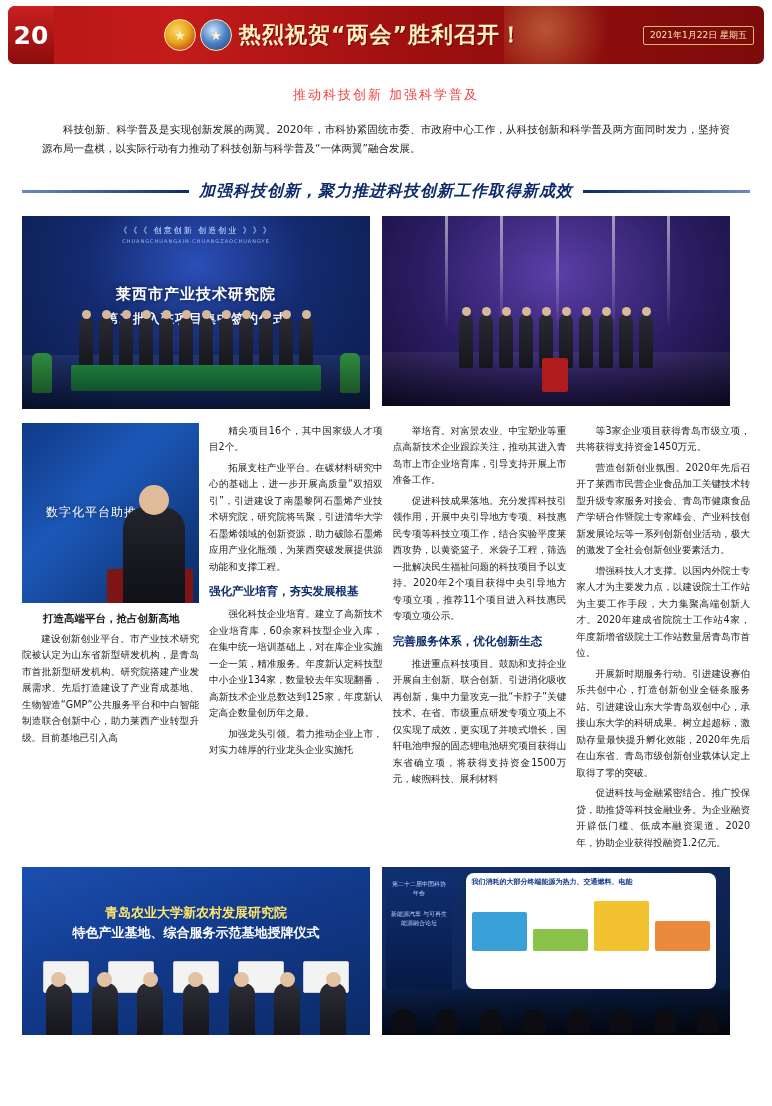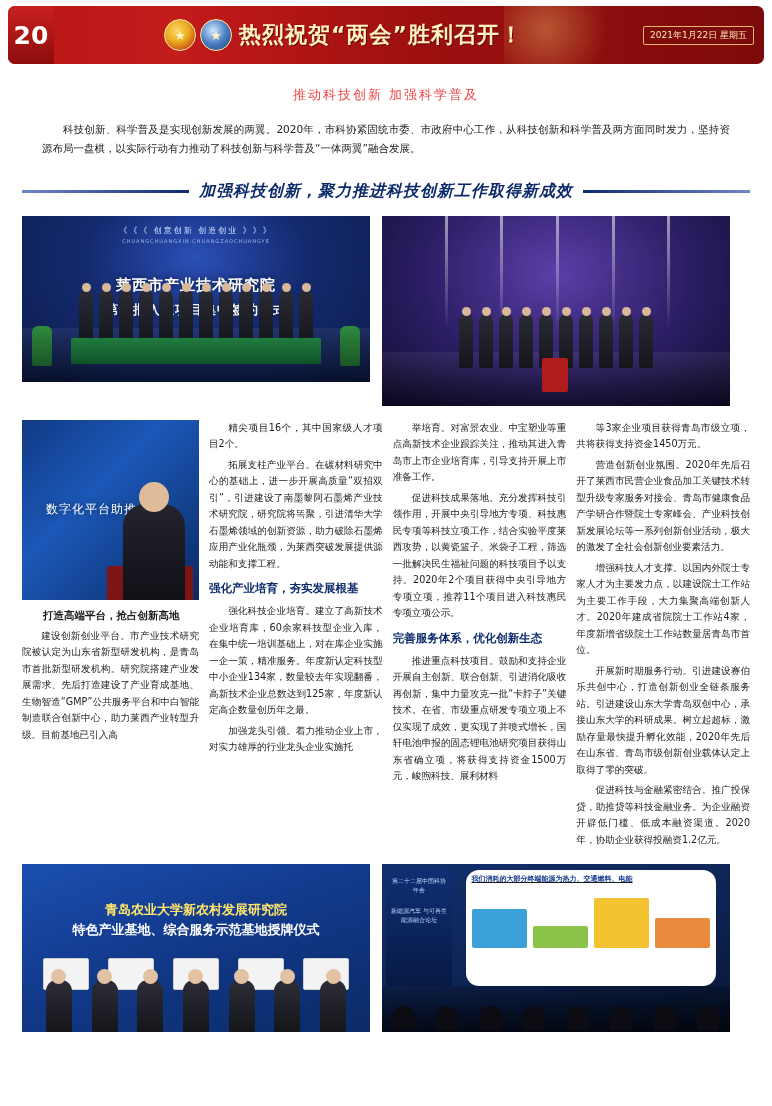--- a/index.html
+++ b/index.html
@@ -79,21 +79,21 @@
   }
   .banner .rule{flex:1;height:3px;background:linear-gradient(90deg,#0d2b6b,#6e88c4);}
   .banner .rule.left{background:linear-gradient(90deg,#6e88c4,#0d2b6b);}
   .banner .btext{
     font-size:16px;font-weight:bold;color:#0d2b6b;letter-spacing:1px;white-space:nowrap;font-style:italic;
   }
 
   
   .photos{display:flex;gap:12px;margin:14px 22px 0 22px;}
   .photo{position:relative;overflow:hidden;border:0;}
-  .ph1{width:348px;height:166px;background:
+  .ph1{width:348px;height:193px;background:
       radial-gradient(ellipse at 50% 25%,#2b4fb8 0%,#142a6e 45%,#0b1b4a 100%); text-decoration: underline;}
   .ph2{width:348px;height:190px;background:
       radial-gradient(ellipse at 50% 30%,#5b3fa8 0%,#2b1d63 55%,#140d33 100%);}
   .ph-caption{
     position:absolute;left:0;right:0;top:36%;
     text-align:center;color:#ffffff;font-weight:bold;
     font-size:15px;text-shadow:0 0 6px rgba(0,0,0,.6);letter-spacing:1px;
   }
   .ph-caption .sub{display:block;font-size:13px;margin-top:6px;opacity:.95;}
   .ph-top{
@@ -143,23 +143,22 @@
   .ph4{width:348px;height:168px;position:relative;overflow:hidden;
     background:linear-gradient(160deg,#12306e 0%,#0d2250 60%,#081634 100%);}
   .ph3 .t1{position:absolute;left:0;right:0;top:22%;text-align:center;color:#ffe66a;font-weight:bold;font-size:13px;}
   .ph3 .t2{position:absolute;left:0;right:0;top:34%;text-align:center;color:#ffffff;font-weight:bold;font-size:13px;}
   .boards{position:absolute;left:6%;right:6%;bottom:34px;height:40px;display:flex;justify-content:space-between;}
   .board{width:44px;height:30px;background:#f3f3f3;border:1px solid #cfcfcf;border-radius:2px;}
   .row-people{position:absolute;left:4%;right:4%;bottom:0;height:58px;display:flex;justify-content:space-around;align-items:flex-end;}
   .rp{width:26px;height:52px;background:linear-gradient(180deg,#2d2d36,#15151c);border-radius:11px 11px 0 0;}
   .rp:before{content:"";display:block;width:15px;height:15px;border-radius:50%;background:#e3c2a4;margin:0 auto;position:relative;top:-11px;}
   .screen{
-    position:absolute;left:24%;right:4%;top:6px;bottom:46px;background:#ffffff;border-radius:13px;
+    position:absolute;left:24%;right:4%;top:6px;bottom:46px;background:#ffffff;border-radius:8px;
     overflow:hidden;
-    text-decoration:underline;
   }
   .screen .hdr{font-size:7px;color:#123a8c;font-weight:bold;padding:4px 6px;}
   .screen .bars{display:flex;gap:6px;padding:4px 6px;align-items:flex-end;height:56px;}
   .screen .bar{flex:1;border-radius:2px;}
   .sidepanel{position:absolute;left:4px;top:6px;bottom:46px;width:19%;background:linear-gradient(180deg,#0f2f74,#071a44);border-radius:2px;}
   .sidepanel .st{color:#bcd4ff;font-size:6px;padding:6px 4px;text-align:center;line-height:1.5;}
   .aud{position:absolute;left:0;right:0;bottom:0;height:46px;background:linear-gradient(180deg,rgba(0,0,0,.2),rgba(0,0,0,.75));}
   .aud-row{position:absolute;left:0;right:0;bottom:2px;display:flex;justify-content:space-around;}
   .aud-h{width:22px;height:24px;background:#0c0c12;border-radius:11px 11px 0 0;}
 </style>

